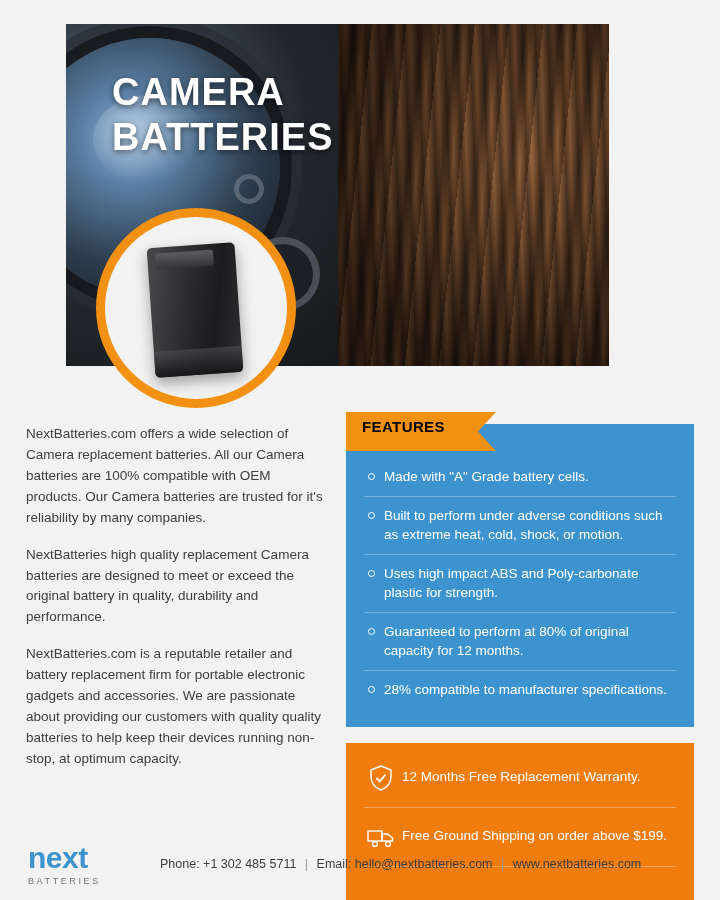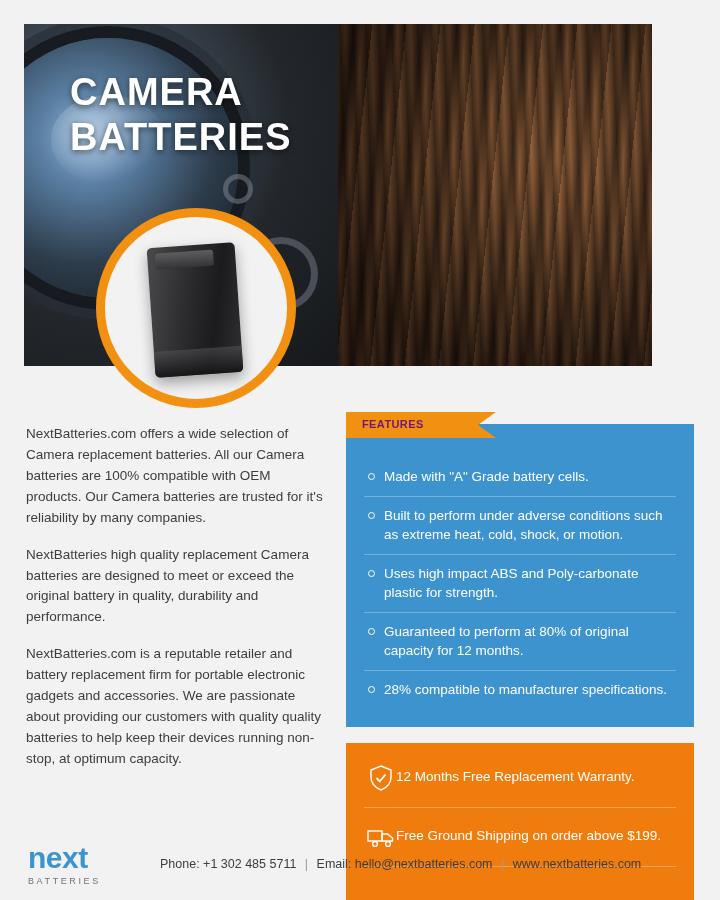--- a/index.html
+++ b/index.html
@@ -14,24 +14,25 @@
     position: relative;
     width: 720px;
     height: 900px;
     background: #f2f2f2;
     padding: 24px 24px 0 24px;
   }
 
   
   .hero {
     position: relative;
-    width: 628px;
+    width: 543px;
     height: 342px;
     overflow: hidden;
     background: #2b2b2f;
+    margin-left: 42px;
   }
   .hero-left {
     position: absolute;
     left: 0; top: 0;
     width: 52%;
     height: 100%;
     background:
       radial-gradient(circle at 22% 30%, #5b6d82 0%, #3d4a57 26%, #23272b 55%, #15171a 100%),
       linear-gradient(120deg, #2a2f35 0%, #111316 100%);
   }
@@ -152,25 +153,25 @@
   
   .features-box {
     background: #3d93cd;
     padding: 34px 18px 18px 18px;
     position: relative;
   }
   .ribbon {
     position: absolute;
     left: 0; top: -12px;
     background: #f29111;
-    color: #701a75;
-    font-size: 11px;
+    color: #000000;
+    font-size: 15px;
     font-weight: bold;
     letter-spacing: 0.4px;
-    padding: 6px 26px 8px 16px;
+    padding: 6px 26px 16px 16px;
     clip-path: polygon(0 0, 100% 0, 88% 50%, 100% 100%, 0 100%);
     width: 150px;
   }
   .feat-list { list-style: none; }
   .feat-item {
     display: flex;
     gap: 9px;
     color: #ffffff;
     font-size: 13.5px;
     line-height: 1.45;
@@ -188,21 +189,21 @@
 
   
   .guarantee-box {
     background: #f07c0e;
     margin-top: 16px;
     padding: 6px 18px;
   }
   .g-item {
     display: flex;
     align-items: center;
-    gap: 0;
+    gap: 6px;
     color: #ffffff;
     font-size: 13.5px;
     line-height: 1.4;
     padding: 14px 2px;
     border-bottom: 1px solid rgba(255,255,255,0.3);
   }
   .g-item:last-child { border-bottom: none; }
   .g-icon { flex: 0 0 auto; width: 30px; height: 30px; }
   .g-icon svg { display: block; }
 

